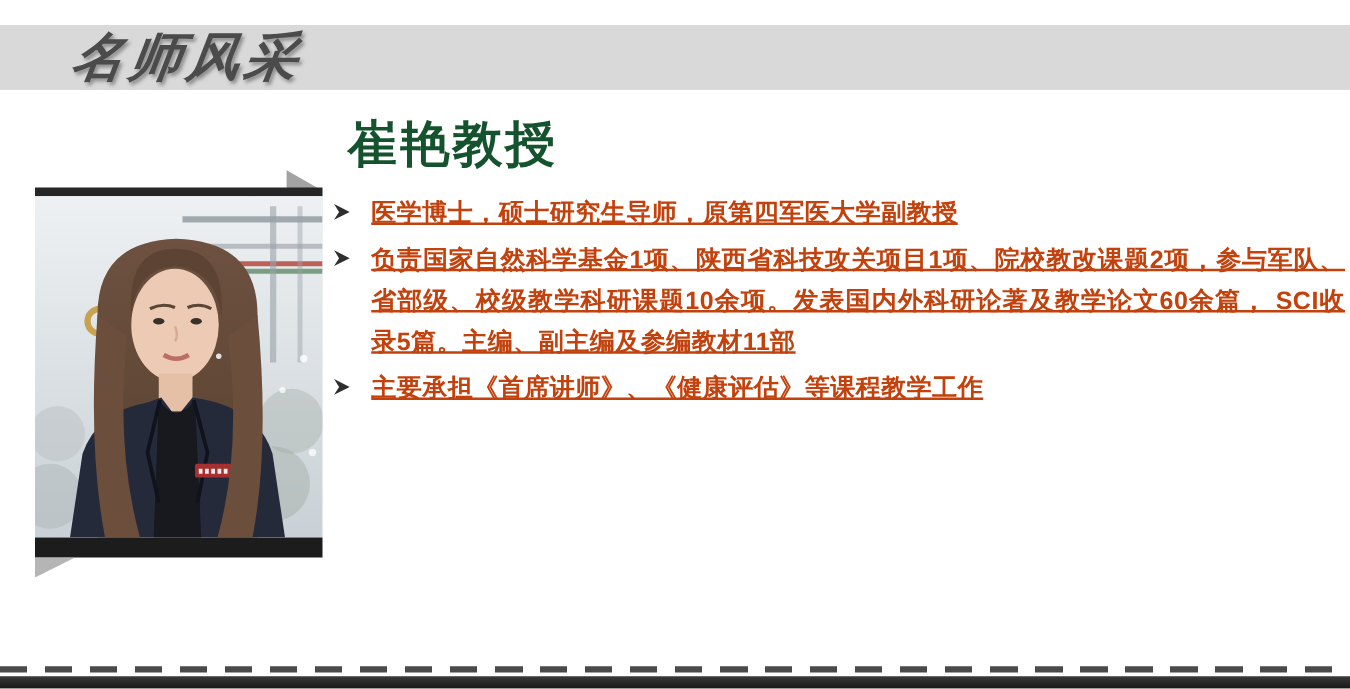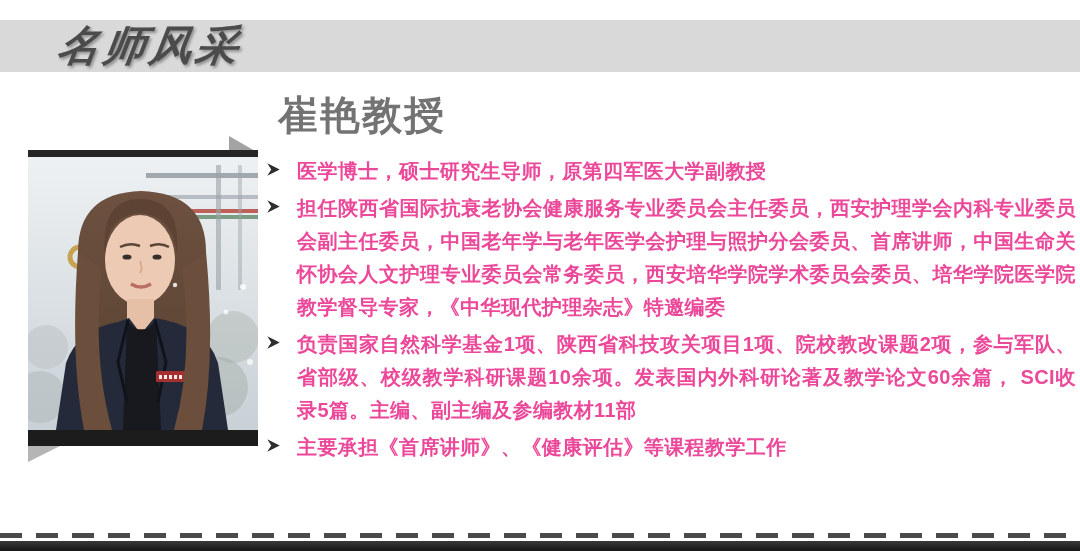--- a/index.html
+++ b/index.html
@@ -28,31 +28,31 @@
   .photo-img svg{display:block;width:230px;height:273px;}
   .photo-bottom-bar{position:absolute;left:0;top:280px;width:230px;height:16px;background:#1c1c1c;}
   .fold-bl{
     position:absolute;left:0;top:296px;width:32px;height:16px;background:#b5b5b5;
     clip-path:polygon(0 0,100% 0,0 100%);
   }
 
   
   .prof-name{
     position:absolute;left:278px;top:88px;margin:0;
-    font-size:40px;font-weight:900;color:#737373;letter-spacing:2px;
+    font-size:40px;font-weight:900;color:#14532d;letter-spacing:2px;
   }
   .bullets{
     position:absolute;left:266px;top:155px;width:810px;margin:0;padding:0;list-style:none;
   }
   .bullets li{display:flex;margin:0 0 4px 0;}
   .arrow{flex:0 0 31px;padding-top:7px;}
   .arrow svg{display:block;width:15px;height:15px;}
   .btxt{
-    flex:1;font-size:20px;line-height:33px;font-weight:bold;color:#ec4899;
-    text-align:justify;letter-spacing:.4px;
+    flex:1;font-size:20px;line-height:33px;font-weight:bold;color:#c2410c;
+    text-align:justify;letter-spacing:.4px;text-decoration:underline;
   }
 
   
   .dashed-line{
     position:absolute;left:0;top:533px;width:1080px;height:5px;
     background:repeating-linear-gradient(90deg,#4a4a4a 0 22px,transparent 22px 36px);
   }
   .bottom-band{
     position:absolute;left:0;top:541px;width:1080px;height:10px;
     background:linear-gradient(#3a3a3a,#161616);
@@ -138,28 +138,20 @@
           </svg>
       </span>
       <span class="btxt">医学博士，硕士研究生导师，原第四军医大学副教授</span>
     </li>
     <li>
       <span class="arrow">
         <svg viewBox="0 0 12 12">
             <path d="M1 1 L11 6 L1 11 L4.2 6 Z" fill="#2e2e2e"></path>
           </svg>
       </span>
-      <span class="btxt">担任陕西省国际抗衰老协会健康服务专业委员会主任委员，西安护理学会内科专业委员会副主任委员，中国老年学与老年医学会护理与照护分会委员、首席讲师，中国生命关怀协会人文护理专业委员会常务委员，西安培华学院学术委员会委员、培华学院医学院教学督导专家，《中华现代护理杂志》特邀编委</span>
-    </li>
-    <li>
-      <span class="arrow">
-        <svg viewBox="0 0 12 12">
-            <path d="M1 1 L11 6 L1 11 L4.2 6 Z" fill="#2e2e2e"></path>
-          </svg>
-      </span>
       <span class="btxt">负责国家自然科学基金1项、陕西省科技攻关项目1项、院校教改课题2项，参与军队、省部级、校级教学科研课题10余项。发表国内外科研论著及教学论文60余篇， SCI收录5篇。主编、副主编及参编教材11部</span>
     </li>
     <li>
       <span class="arrow">
         <svg viewBox="0 0 12 12">
             <path d="M1 1 L11 6 L1 11 L4.2 6 Z" fill="#2e2e2e"></path>
           </svg>
       </span>
       <span class="btxt">主要承担《首席讲师》、《健康评估》等课程教学工作</span>
     </li>

